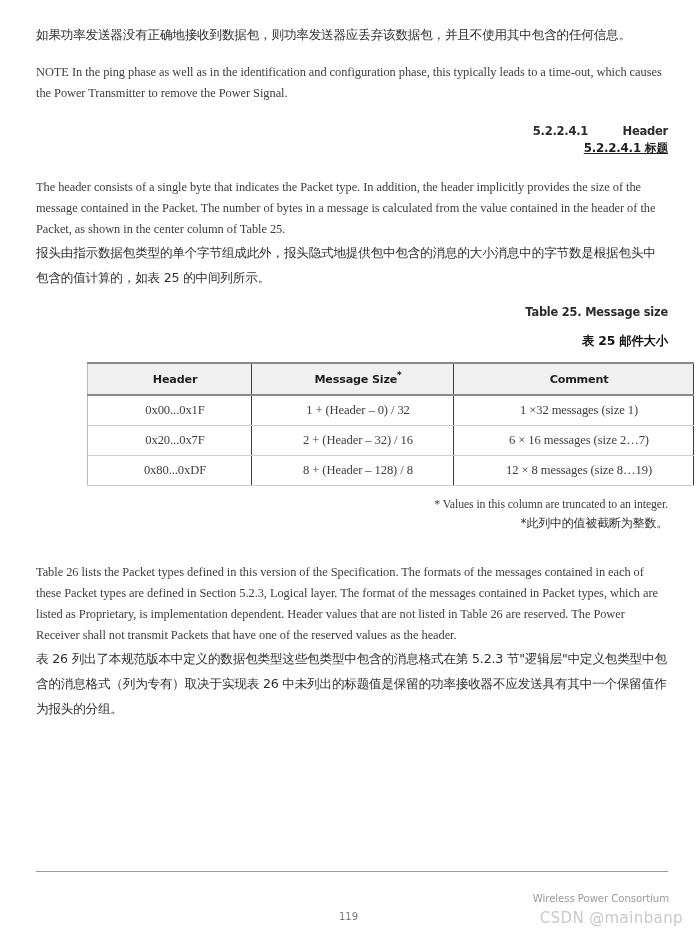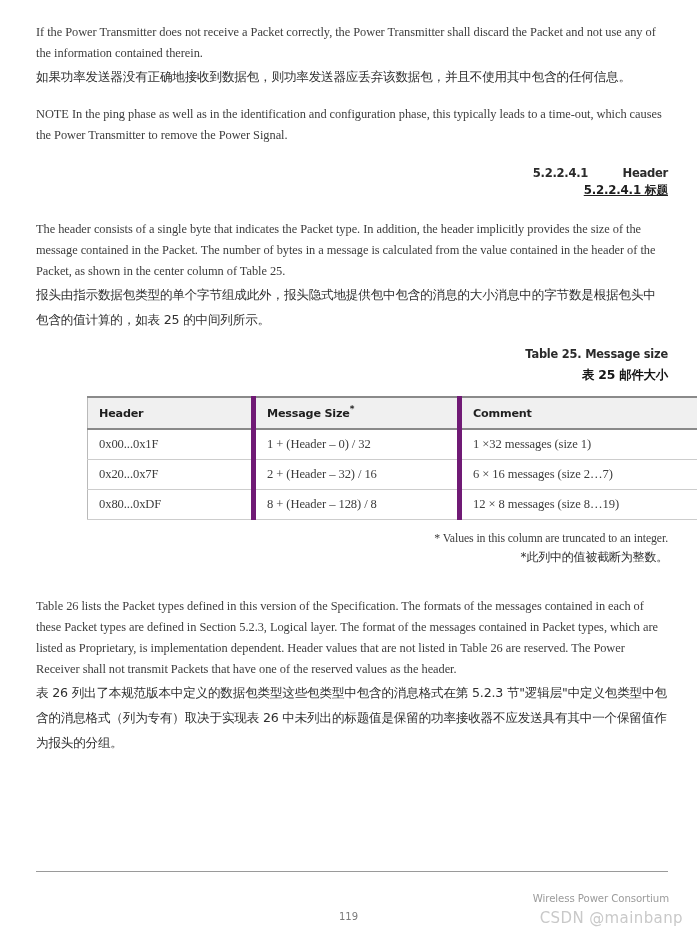--- a/index.html
+++ b/index.html
@@ -78,41 +78,41 @@
     font-weight: bold;
     color: #2b2b2b;
     letter-spacing: -0.2px;
   }
   .caption-zh {
     font-family: "DejaVu Sans", "Liberation Sans", sans-serif;
     font-size: 12.4px;
     font-weight: bold;
     color: #141414;
     letter-spacing: -0.2px;
-    margin-top: 6px;
+    margin-top: 14px;
   }
 
   
   .table-wrap {
     margin-left: 51px;
     margin-top: 12px;
     width: 570px;
   }
   table.msg-table {
     border-collapse: collapse;
     width: 570px;
     table-layout: fixed;
   }
   table.msg-table th,
   table.msg-table td {
-    text-align: left;
+    text-align: center;
     vertical-align: middle;
     padding: 0 0 0 11px;
     border-left: 1px solid #b9b9b9;
-    border-right: 5px solid #701a75;
+    border-right: 1px solid #701a75;
   }
   table.msg-table th {
     height: 30px;
     background: #f0f0f0;
     font-family: "DejaVu Sans", "Liberation Sans", sans-serif;
     font-size: 11.2px;
     font-weight: bold;
     color: #1f1f1f;
     border-top: 2px solid #8a8a8a;
     border-bottom: 2px solid #8a8a8a;
@@ -195,21 +195,20 @@
     letter-spacing: 0.4px;
   }
 </style>
 </head>
 <body>
 
 <div class="page">
 
   <div class="content">
 
-    <p class="en block">If the Power Transmitter does not receive a Packet correctly, the Power Transmitter shall discard the Packet and not use any of the information contained therein.</p>
     <p class="zh block">如果功率发送器没有正确地接收到数据包，则功率发送器应丢弃该数据包，并且不使用其中包含的任何信息。</p>
 
     <div class="gap-md"></div>
 
     <p class="en block">NOTE In the ping phase as well as in the identification and configuration phase, this typically leads to a time-out, which causes the Power Transmitter to remove the Power Signal.</p>
 
     <div class="gap-lg"></div>
 
     <p class="heading-en">5.2.2.4.1		Header</p>
     <p class="heading-zh">5.2.2.4.1 标题</p>

